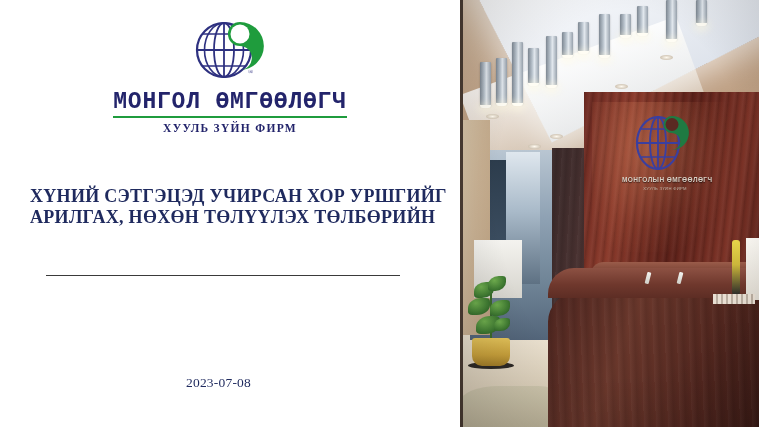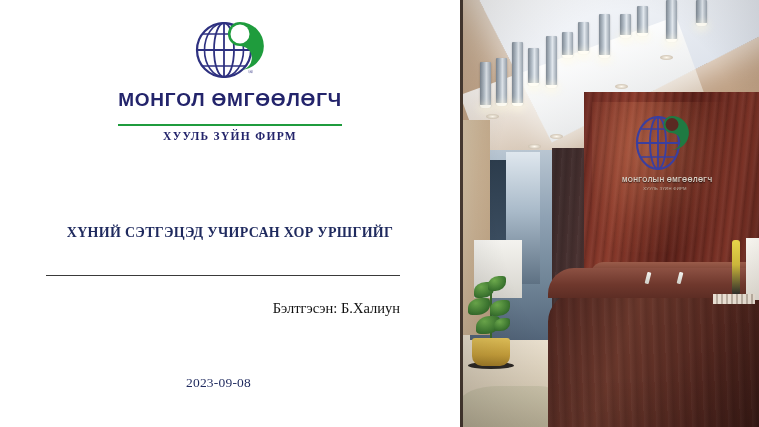--- a/index.html
+++ b/index.html
@@ -43,28 +43,28 @@
     height: 72px;
     margin: 0 auto 2px auto;
   }
   .logo-mark svg {
     display: block;
     width: 96px;
     height: 72px;
   }
   .logo-wordmark {
     display: inline-block;
-    font-family: Liberation Sans, sans-serif;
+    font-family: Liberation Mono, monospace;
     font-weight: bold;
-    font-size: 19px;
+    font-size: 23px;
     letter-spacing: 0.8px;
     color: #23246b;
     line-height: 1.1;
     border-bottom: 2.5px solid #1f9c3d;
-    padding-bottom: 13px;
+    padding-bottom: 1px;
   }
   .logo-subline {
     margin-top: 4px;
     font-family: "Liberation Serif", "DejaVu Serif", serif;
     font-weight: bold;
     font-size: 11.5px;
     letter-spacing: 1.3px;
     color: #23246b;
   }
 
@@ -72,26 +72,25 @@
   .title-block {
     position: absolute;
     left: 30px;
     top: 186px;
     width: 400px;
     text-align: center;
   }
   .title-line {
     font-family: "Liberation Serif", "DejaVu Serif", serif;
     font-weight: bold;
-    font-size: 14px;
+    font-size: 18px;
     letter-spacing: 0.3px;
     color: #1f2a5e;
     line-height: 21px;
     white-space: nowrap;
-    margin-top: 36px;
   }
 
   
   .divider {
     position: absolute;
     left: 46px;
     top: 275px;
     width: 354px;
     height: 0;
     border-top: 1px solid #3a3a3a;
@@ -469,29 +468,29 @@
 
           <text x="66" y="58" font-family="Liberation Serif, serif" font-size="7" fill="#2e3180">®</text>
         </svg>
       </div>
       <div class="logo-wordmark">МОНГОЛ ӨМГӨӨЛӨГЧ</div>
       <div class="logo-subline">ХУУЛЬ ЗҮЙН ФИРМ</div>
     </div>
 
     <div class="title-block">
       <div class="title-line">ХҮНИЙ СЭТГЭЦЭД УЧИРСАН ХОР УРШГИЙГ</div>
+      <div class="title-line">АРИЛГАХ, НӨХӨН ТӨЛҮҮЛЭХ ТӨЛБӨРИЙН</div>
     </div>
 
     <div class="divider"></div>
 
     <div class="authors-block">
-      <div class="author-line">Бэлтгэсэн: Б.Халиун</div>
     </div>
 
-    <div class="date-block">2023-09-08</div>
+    <div class="date-block">2023-07-08</div>
   </div>
 
   <div class="photo">
     <div class="photo-edge"></div>
 
     <div class="ceiling"></div>
     <div class="cove"></div>
     <div class="cove-glow"></div>
 
     <div class="pendant" style="left:236px; top:0px;  height:24px;"></div>

